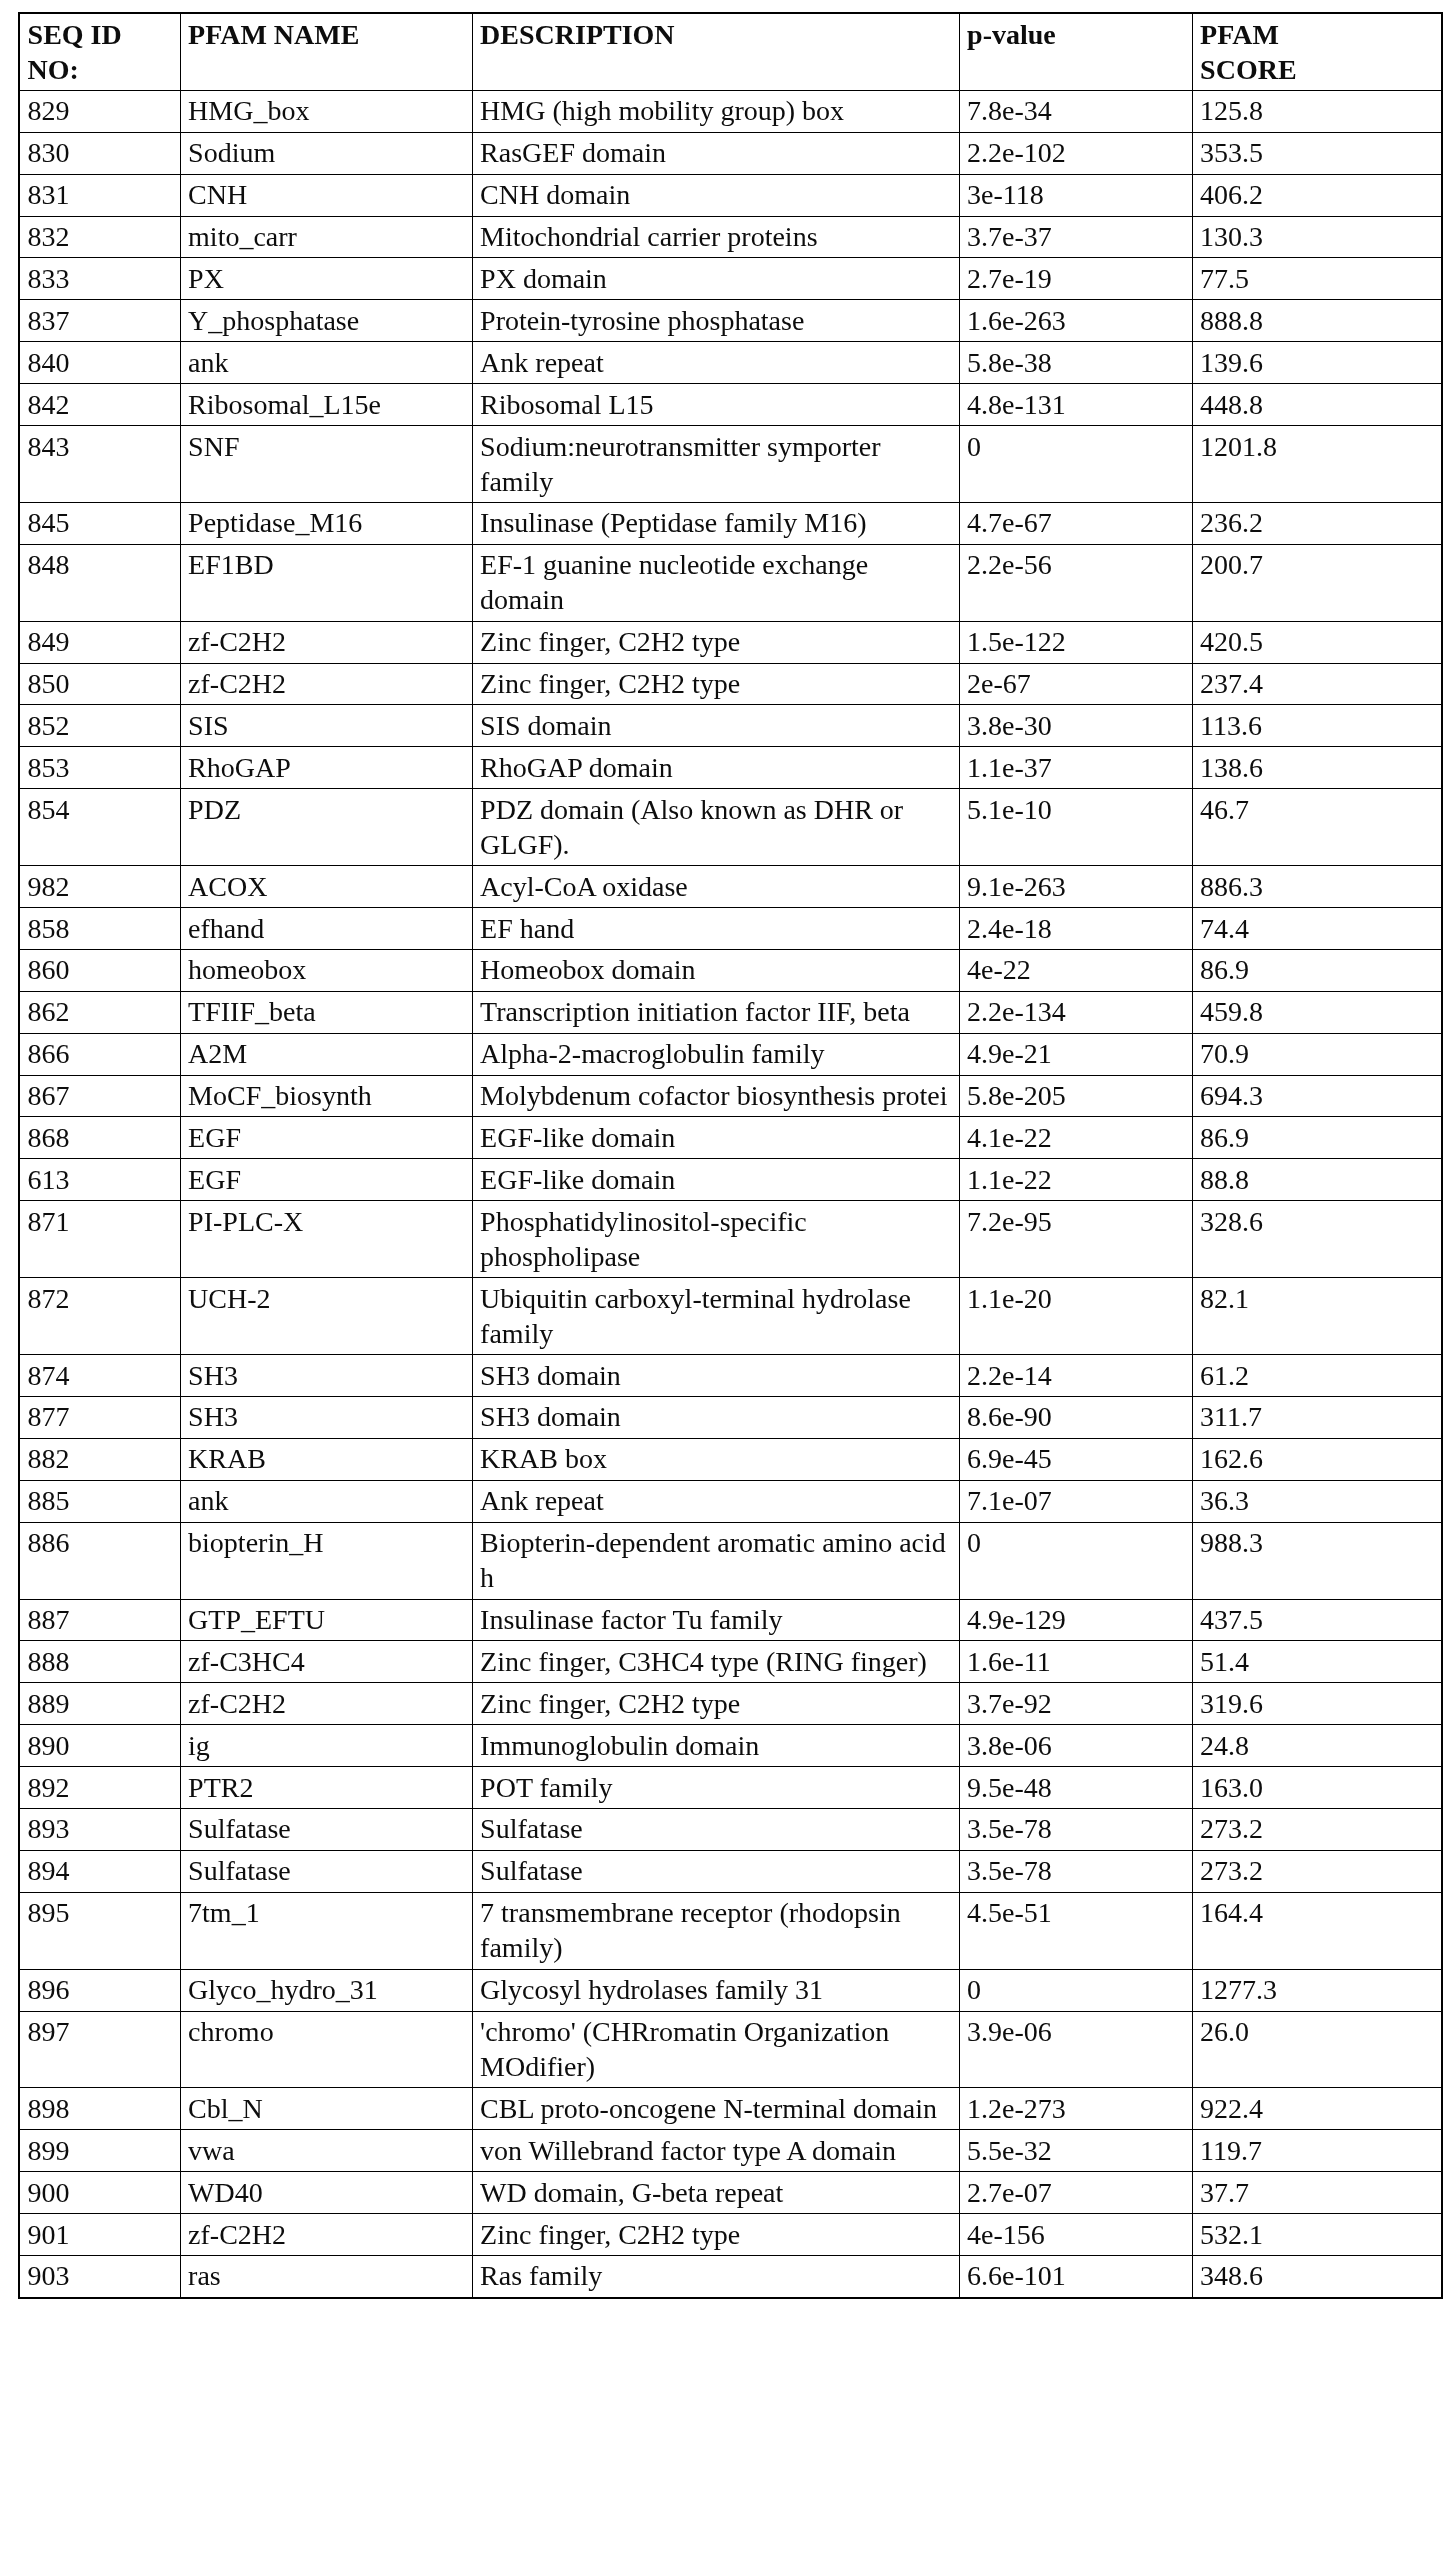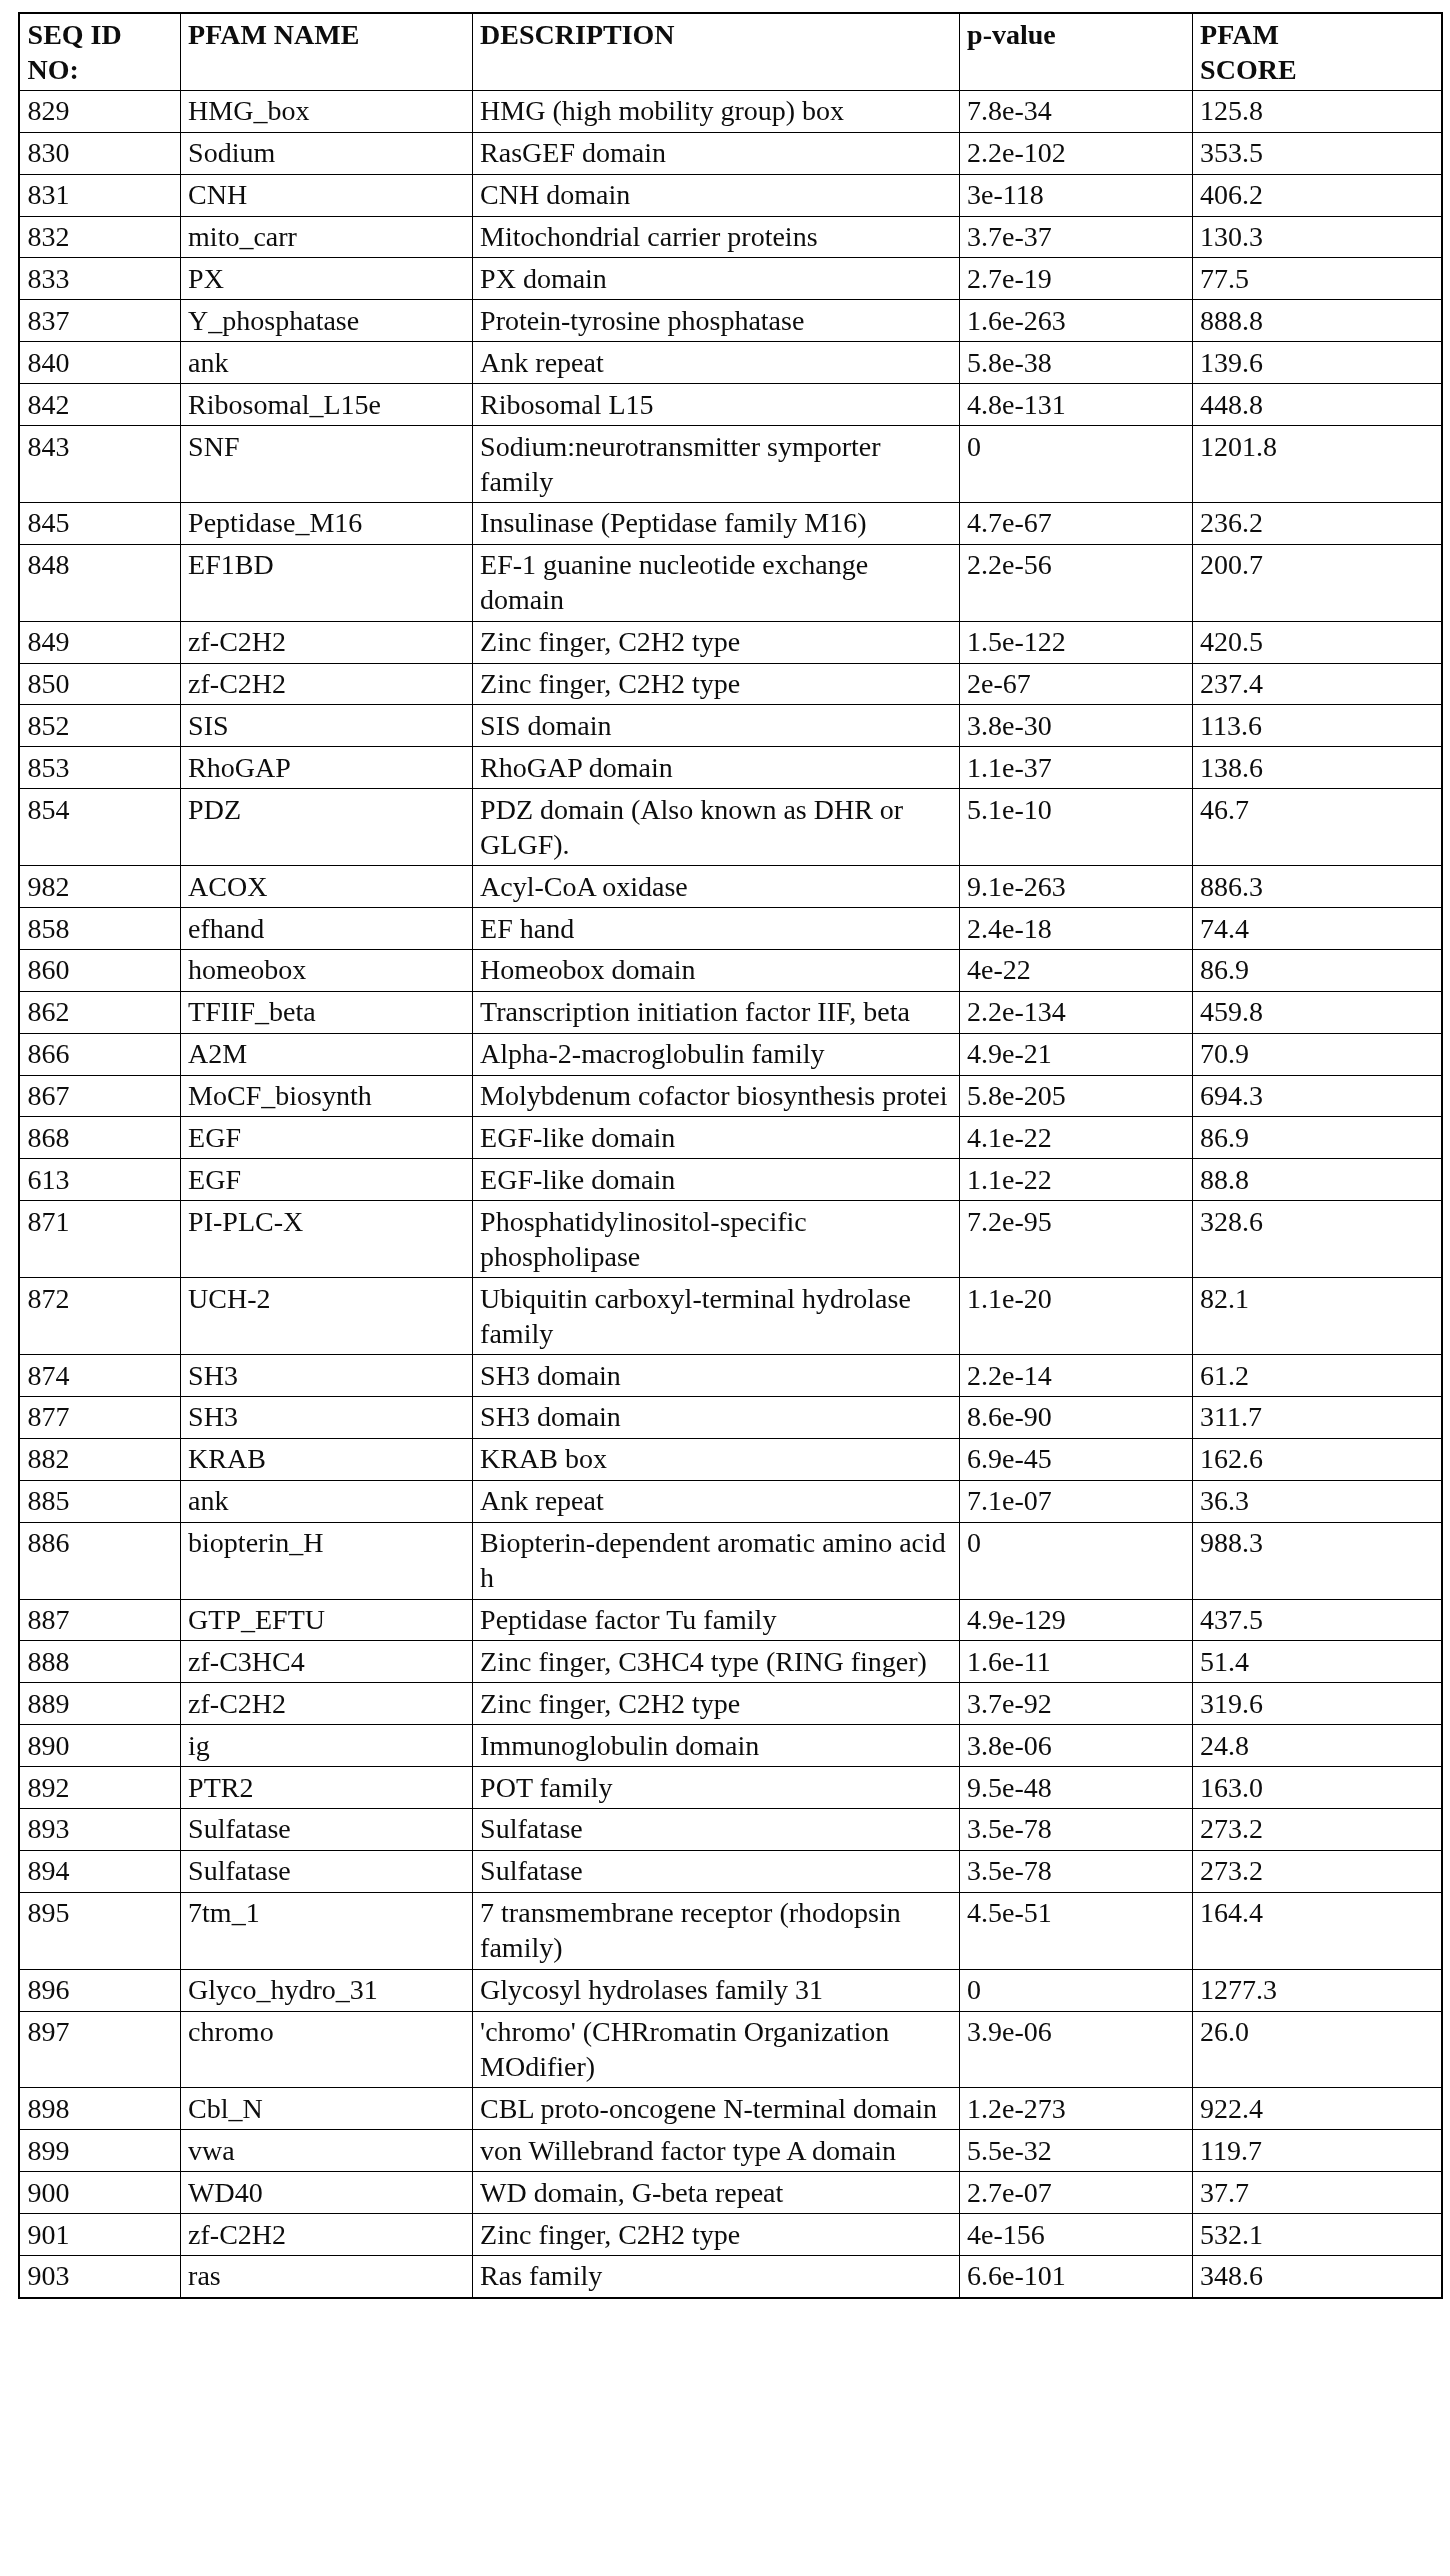--- a/index.html
+++ b/index.html
@@ -280,21 +280,21 @@
         <tr>
           <td>886</td>
           <td>biopterin_H</td>
           <td>Biopterin-dependent aromatic amino acid h</td>
           <td>0</td>
           <td>988.3</td>
         </tr>
         <tr>
           <td>887</td>
           <td>GTP_EFTU</td>
-          <td>Peptidase factor Tu family</td>
+          <td>Insulinase factor Tu family</td>
           <td>4.9e-129</td>
           <td>437.5</td>
         </tr>
         <tr>
           <td>888</td>
           <td>zf-C3HC4</td>
           <td>Zinc finger, C3HC4 type (RING finger)</td>
           <td>1.6e-11</td>
           <td>51.4</td>
         </tr>

